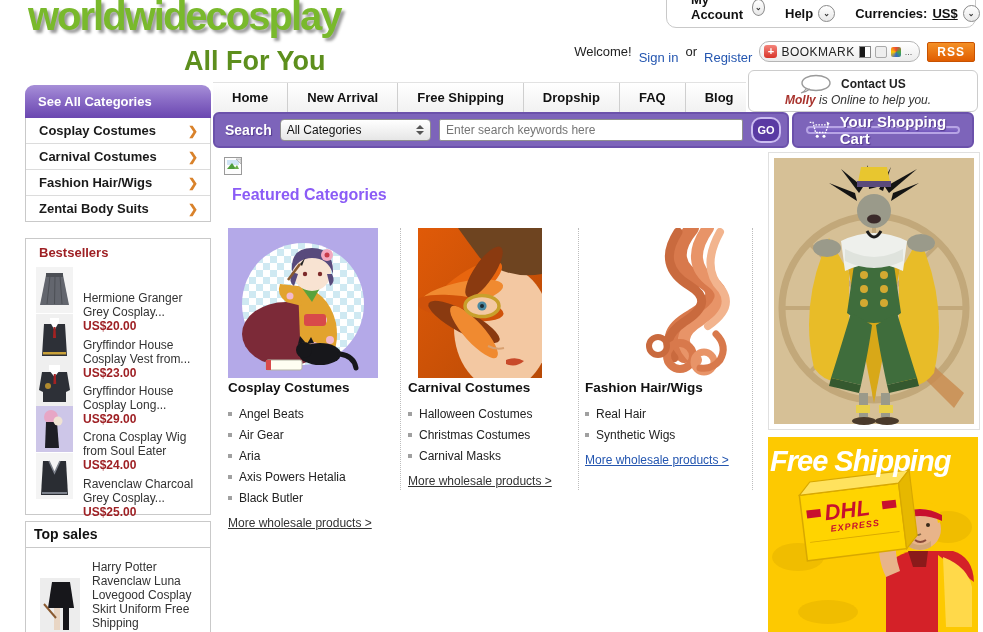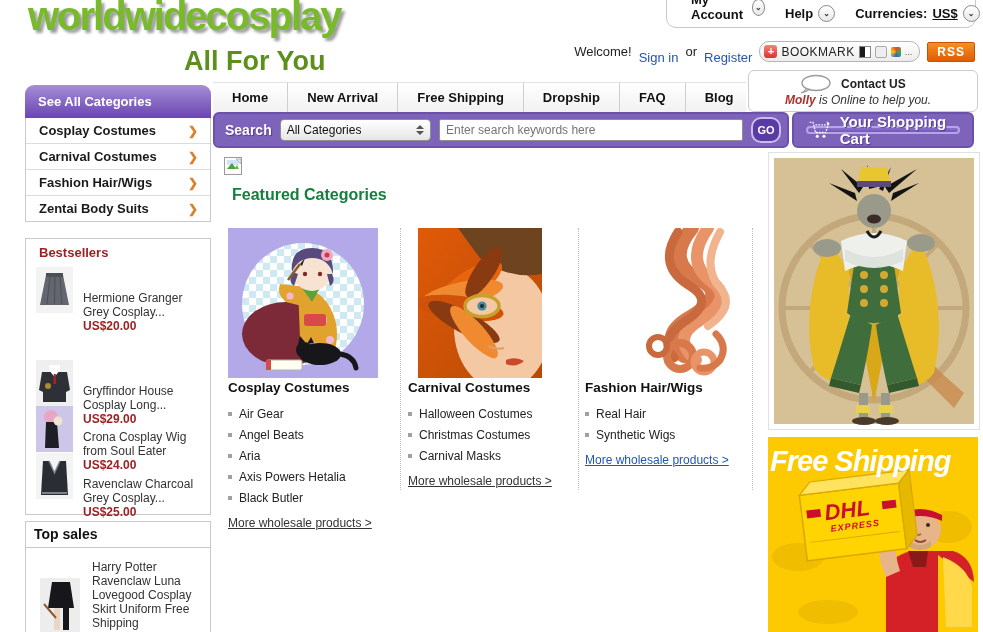--- a/index.html
+++ b/index.html
@@ -83,21 +83,21 @@
   .bs-title{position:absolute;left:13px;top:6px;font-size:13px;font-weight:bold;color:#9e2024;}
   .prod-row{position:absolute;left:10px;width:166px;display:flex;gap:10px;cursor:pointer;}
   .prod-thumb{width:37px;height:46px;flex:none;}
   .prod-info{font-size:12px;line-height:14px;color:#333;margin-top:24px;}
   .prod-price{font-weight:bold;color:#9e2024;}
   .topsales{left:25px;top:521px;width:186px;height:140px;}
   .ts-header{height:25px;line-height:25px;padding-left:8px;font-size:14px;font-weight:bold;
         color:#111;border-bottom:1px solid #c9c9c9;}
   .ts-row{position:absolute;left:14px;top:34px;width:160px;display:flex;gap:12px;cursor:pointer;}
   
-  .fc-heading{left:232px;top:186px;font-size:16px;font-weight:bold;color:#15803d;}
+  .fc-heading{left:232px;top:186px;font-size:16px;font-weight:bold;color:#8b5cf6;}
   .cat-img{border:0;display:block;}
   .dot-sep{border-left:1px dotted #bdbdbd;width:0;top:228px;height:262px;}
   .col{top:380px;}
   .col-title{font-size:13.5px;font-weight:bold;color:#111;margin-bottom:8px;}
   .col-item{display:flex;align-items:center;gap:7px;height:21px;font-size:12px;color:#222;cursor:pointer;}
   .bullet{width:4px;height:4px;background:#a0a0a0;flex:none;}
   .more-link{display:inline-block;margin-top:8px;font-size:12px;text-decoration:underline;cursor:pointer;}
   .more-dark{color:#333;}
   .more-blue{color:#2456b0;}
   
@@ -223,20 +223,33 @@
         <path d="M10 8 L27 8 L33 38 L4 38 Z" fill="#63666e"></path>
         <rect x="10" y="6" width="17" height="4" fill="#4c4f55"></rect>
         <path d="M14 9 L11 37 M19 9 L18.5 37 M24 9 L26 37" stroke="#4c4f55" stroke-width="1" fill="none"></path>
       </svg>
       <div class="prod-info">
         <div>Hermione Granger Grey Cosplay...</div>
         <div class="prod-price">US$20.00</div>
       </div>
     </div>
 
+    <div class="prod-row" style="top:75px;">
+      <svg class="prod-thumb" viewBox="0 0 37 46">
+        <rect width="37" height="46" fill="#f0f0f0"></rect>
+        <path d="M8 10 L29 10 L31 42 L6 42 Z" fill="#2d3037"></path>
+        <path d="M14 8 L18.5 16 L23 8 L23 4 L14 4 Z" fill="#fff"></path>
+        <path d="M17.5 13 L19.5 13 L20 24 L17 24 Z" fill="#a42222"></path>
+        <rect x="7" y="38" width="23" height="2.5" fill="#caa23a"></rect>
+      </svg>
+      <div class="prod-info">
+        <div>Gryffindor House Cosplay Vest from...</div>
+        <div class="prod-price">US$23.00</div>
+      </div>
+    </div>
 
     <div class="prod-row" style="top:121px;">
       <svg class="prod-thumb" viewBox="0 0 37 46">
         <rect width="37" height="46" fill="#efefef"></rect>
         <path d="M6 12 L31 12 L34 30 L30 32 L30 42 L7 42 L7 32 L3 30 Z" fill="#2d3037"></path>
         <path d="M13 10 L18.5 17 L24 10 L24 5 L13 5 Z" fill="#fff"></path>
         <path d="M17.8 14 L19.8 14 L20.2 24 L17.4 24 Z" fill="#a42222"></path>
         <circle cx="12" cy="26" r="3" fill="#b08a2e"></circle>
       </svg>
       <div class="prod-info">
@@ -378,25 +391,25 @@
   </svg>
 
   <div class="abs dot-sep" style="left:400px;"></div>
   <div class="abs dot-sep" style="left:578px;"></div>
   <div class="abs dot-sep" style="left:752px;"></div>
 
   <div class="abs col" style="left:228px;width:168px;">
     <div class="col-title">Cosplay Costumes</div>
     <div class="col-item">
         <span class="bullet"></span>
+        <span>Angel Beats</span>
+      </div>
+    <div class="col-item">
+        <span class="bullet"></span>
         <span>Air Gear</span>
-      </div>
-    <div class="col-item">
-        <span class="bullet"></span>
-        <span>Angel Beats</span>
       </div>
     <div class="col-item">
         <span class="bullet"></span>
         <span>Aria</span>
       </div>
     <div class="col-item">
         <span class="bullet"></span>
         <span>Axis Powers Hetalia</span>
       </div>
     <div class="col-item">

